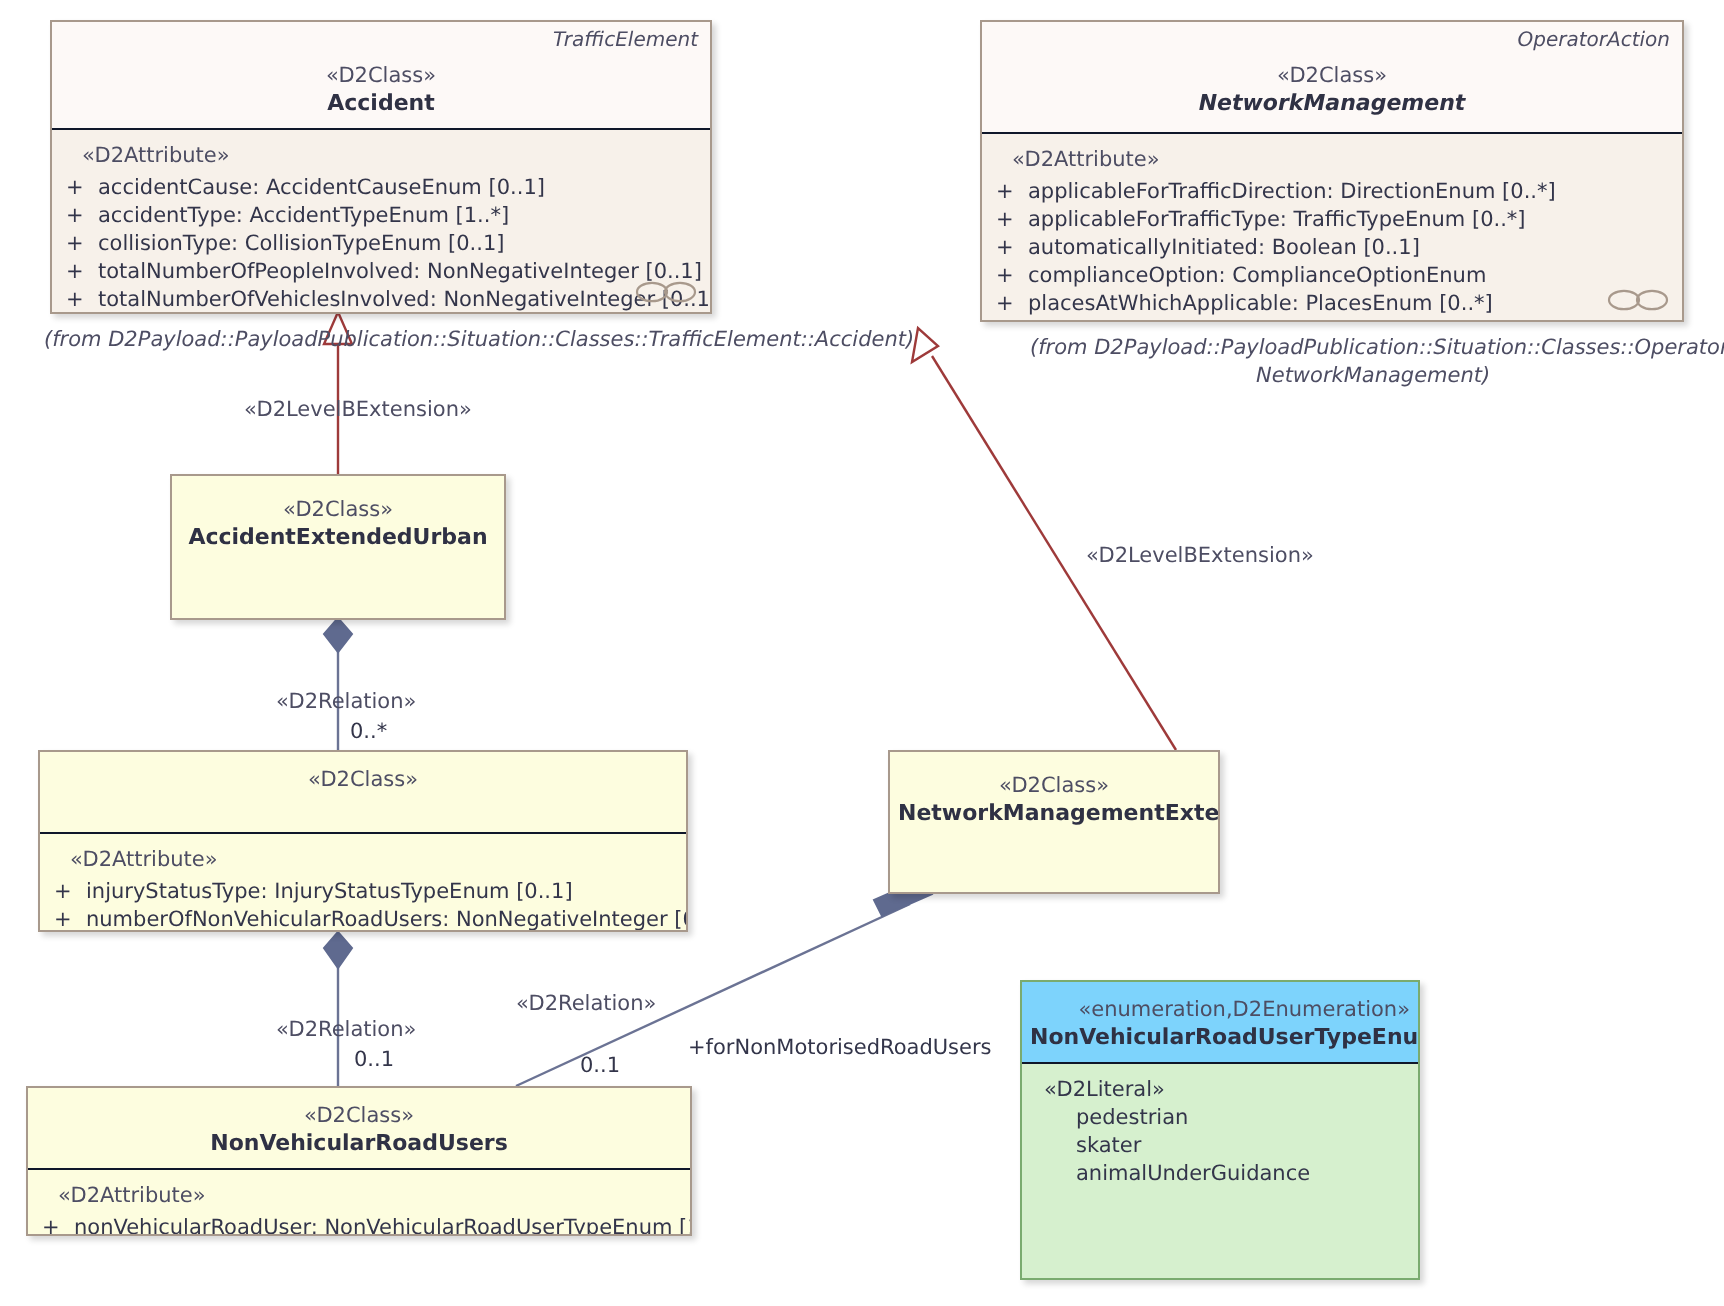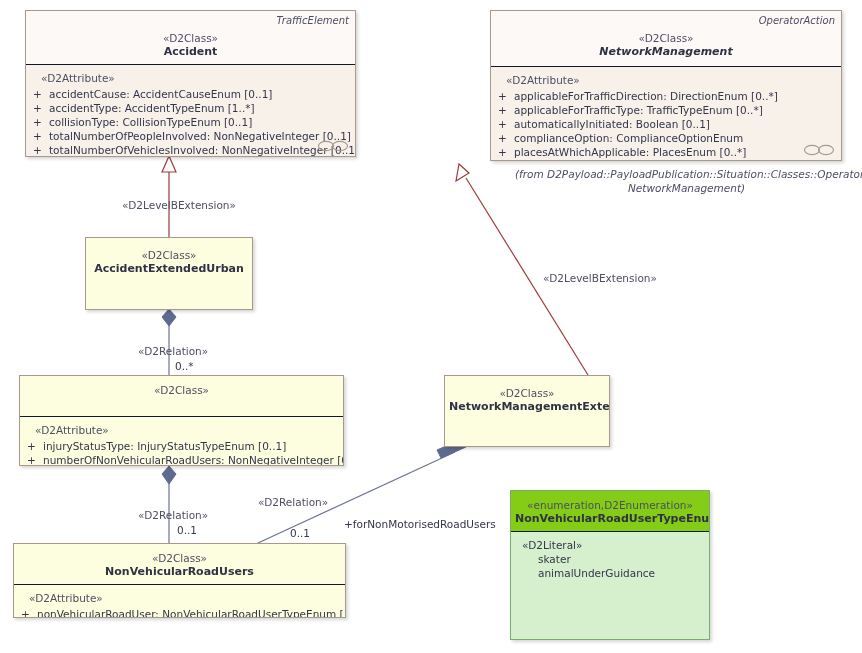--- a/index.html
+++ b/index.html
@@ -104,21 +104,21 @@
 
   
   .t-pink .hdr{background:#fdf9f7;}
   .t-pink .body{background:#f7f1ea;}
   .t-pink{border-color:#a8998c;}
 
   .t-yellow .hdr{background:#fdfddf;}
   .t-yellow .body{background:#fdfddf;}
   .t-yellow{border-color:#a8998c;}
 
-  .t-green .hdr{background:#84cc16;}
+  .t-green .hdr{background:#7dd3fc;text-align:right;}
   .t-green .body{background:#d6f0ce;}
   .t-green{border-color:#7aab6f;}
 
   
   .lbl{
     position:absolute;
     font-size:10.5px;
     color:#4d4d63;
     white-space:nowrap;
     line-height:13px;
@@ -195,20 +195,21 @@
       <div class="attr-row">
         <span class="vis">+</span>
         <span class="txt">totalNumberOfVehiclesInvolved: NonNegativeInteger [0..1]</span>
       </div>
       <svg class="iface" style="right:6px;bottom:4px;width:32px;height:14px;" viewBox="0 0 32 14">
         <ellipse cx="9" cy="7" rx="7.5" ry="4.6" fill="none" stroke="#a8998c" stroke-width="1.1"></ellipse>
         <ellipse cx="23" cy="7" rx="7.5" ry="4.6" fill="none" stroke="#a8998c" stroke-width="1.1"></ellipse>
       </svg>
     </div>
   </div>
+  <div class="from" style="left:22px;top:163px;">(from D2Payload::PayloadPublication::Situation::Classes::TrafficElement::Accident)</div>
 
   <div class="node t-pink" style="left:490px;top:10px;width:352px;height:151px;">
     <div class="hdr" style="height:55px;">
       <div class="pkg">OperatorAction</div>
       <div class="stereo" style="margin-top:15px;">«D2Class»</div>
       <div class="cname ital">NetworkManagement</div>
     </div>
     <div class="body" style="height:95px;">
       <div class="attr-head">«D2Attribute»</div>
       <div class="attr-row">
@@ -285,20 +286,21 @@
     </div>
   </div>
 
   <div class="node t-green" style="left:510px;top:490px;width:200px;height:150px;">
     <div class="hdr" style="height:40px;">
       <div class="stereo" style="margin-top:2px;">«enumeration,D2Enumeration»</div>
       <div class="cname">NonVehicularRoadUserTypeEnum</div>
     </div>
     <div class="body" style="height:110px;">
       <div class="lit-head">«D2Literal»</div>
+      <div class="lit-row">pedestrian</div>
       <div class="lit-row">skater</div>
       <div class="lit-row">animalUnderGuidance</div>
     </div>
   </div>
 
   <div class="lbl" style="left:122px;top:199px;">«D2LevelBExtension»</div>
 
   <div class="lbl" style="left:543px;top:272px;">«D2LevelBExtension»</div>
 
   <div class="lbl" style="left:138px;top:345px;">«D2Relation»</div>

